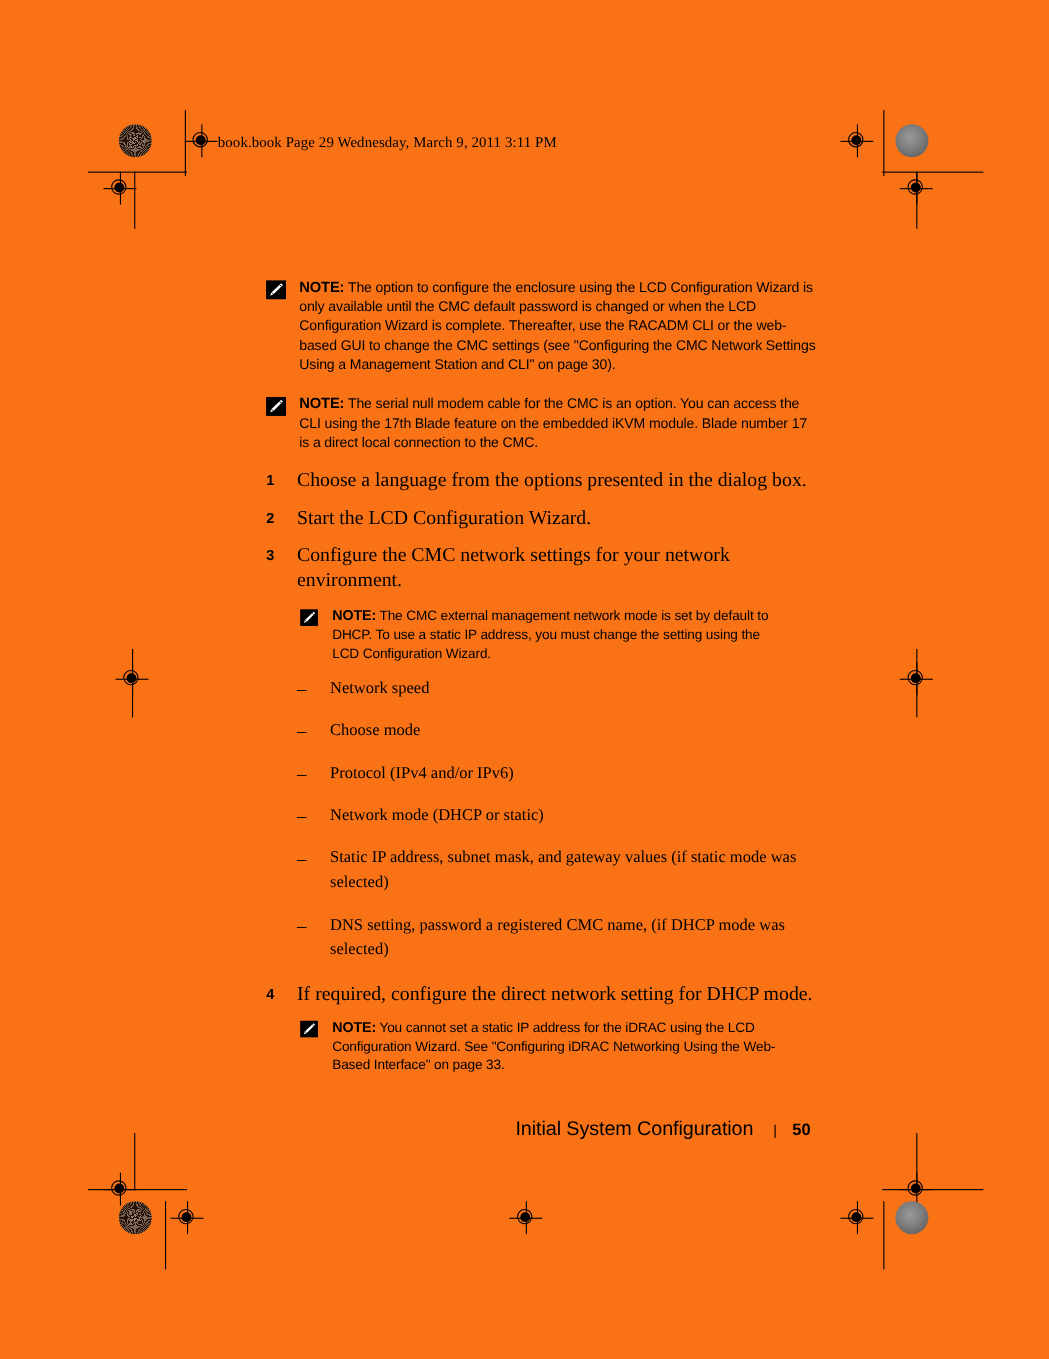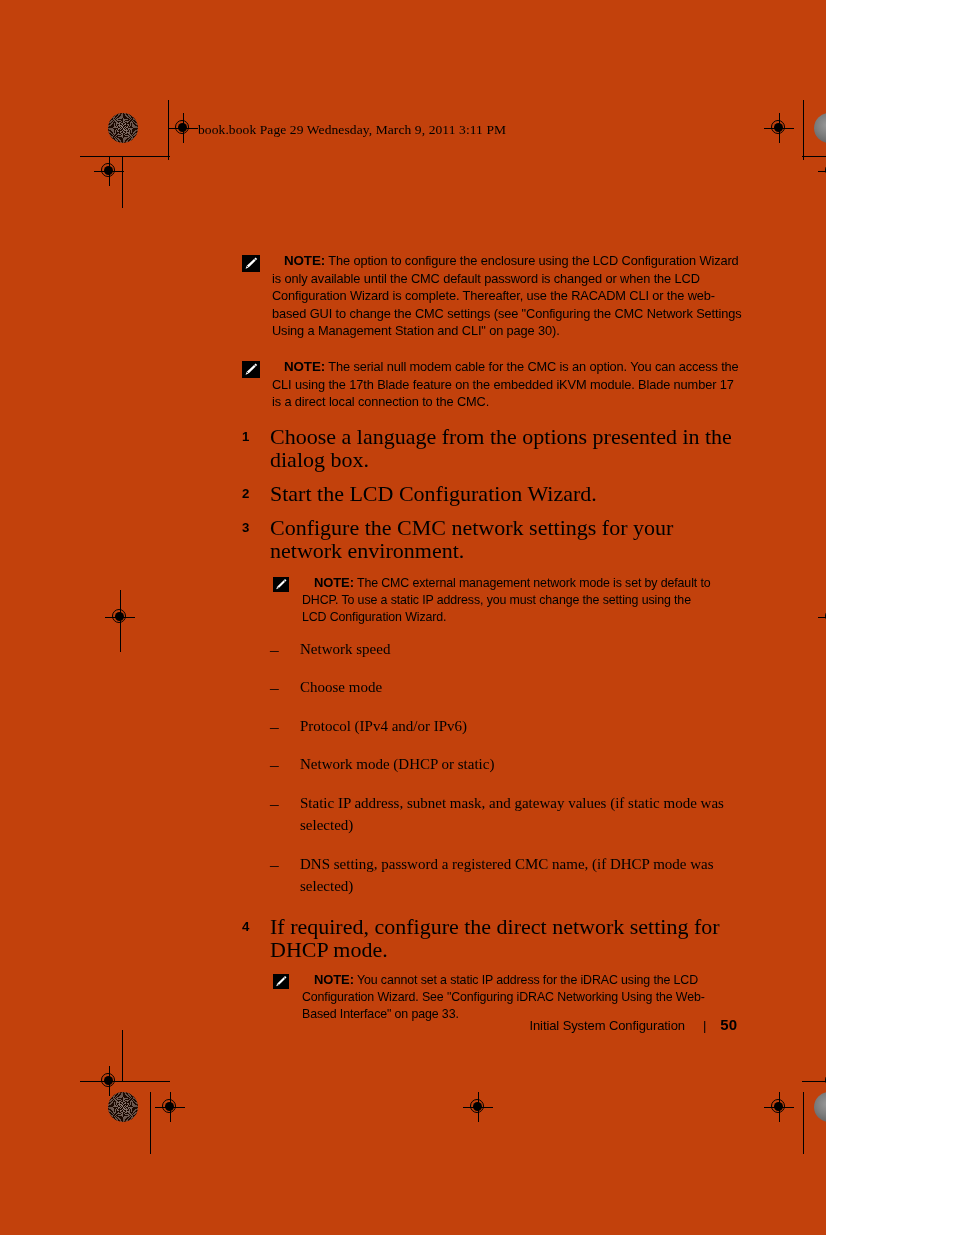--- a/index.html
+++ b/index.html
@@ -2,23 +2,23 @@
 <html><head>
 <meta charset="utf-8">
 <style>
   html, body {
     margin: 0;
     padding: 0;
     background: #ffffff;
   }
   #page {
     position: relative;
-    width: 826px;
+    width: 954px;
     height: 1235px;
-    background: #c2410c;
+    background: #f97316;
     overflow: hidden;
     font-family: "Liberation Serif", serif;
     color: #000000;
   }
 
   
   .reg-line {
     position: absolute;
     background: #000000;
   }
@@ -107,21 +107,20 @@
     margin-left: 30px;
     font-family: "Liberation Sans", sans-serif;
     font-size: 12.8px;
     line-height: 17.6px;
     text-align: left;
     letter-spacing: -0.12px;
   }
   .note .note-label {
     font-weight: bold;
     font-size: 13.4px;
-    margin-left: 12px;
   }
 
   
   .note.indented {
     margin-left: 31px;
     width: 444px;
     margin-top: 12px;
     margin-bottom: 12px;
   }
   .note.indented .note-icon {
@@ -152,21 +151,21 @@
     width: 20px;
     text-align: left;
     font-family: "Liberation Sans", sans-serif;
     font-weight: bold;
     font-size: 13.2px;
     line-height: 23px;
   }
   .step .step-text {
     margin-left: 28px;
     font-family: "Liberation Serif", serif;
-    font-size: 22px;
+    font-size: 18px;
     line-height: 23px;
   }
 
   
   .dash-item {
     position: relative;
     margin-left: 28px;
     margin-top: 10px;
     width: 468px;
   }
@@ -195,21 +194,21 @@
   }
   .footer-inner {
     position: absolute;
     right: 0;
     top: 0;
     display: flex;
     align-items: baseline;
   }
   .footer-title {
     font-family: "Liberation Sans", sans-serif;
-    font-size: 13px;
+    font-size: 18px;
     letter-spacing: -0.1px;
   }
   .footer-sep {
     font-family: "Liberation Sans", sans-serif;
     font-size: 13px;
     margin: 0 14px 0 18px;
     color: #000;
   }
   .footer-page {
     font-family: "Liberation Sans", sans-serif;

